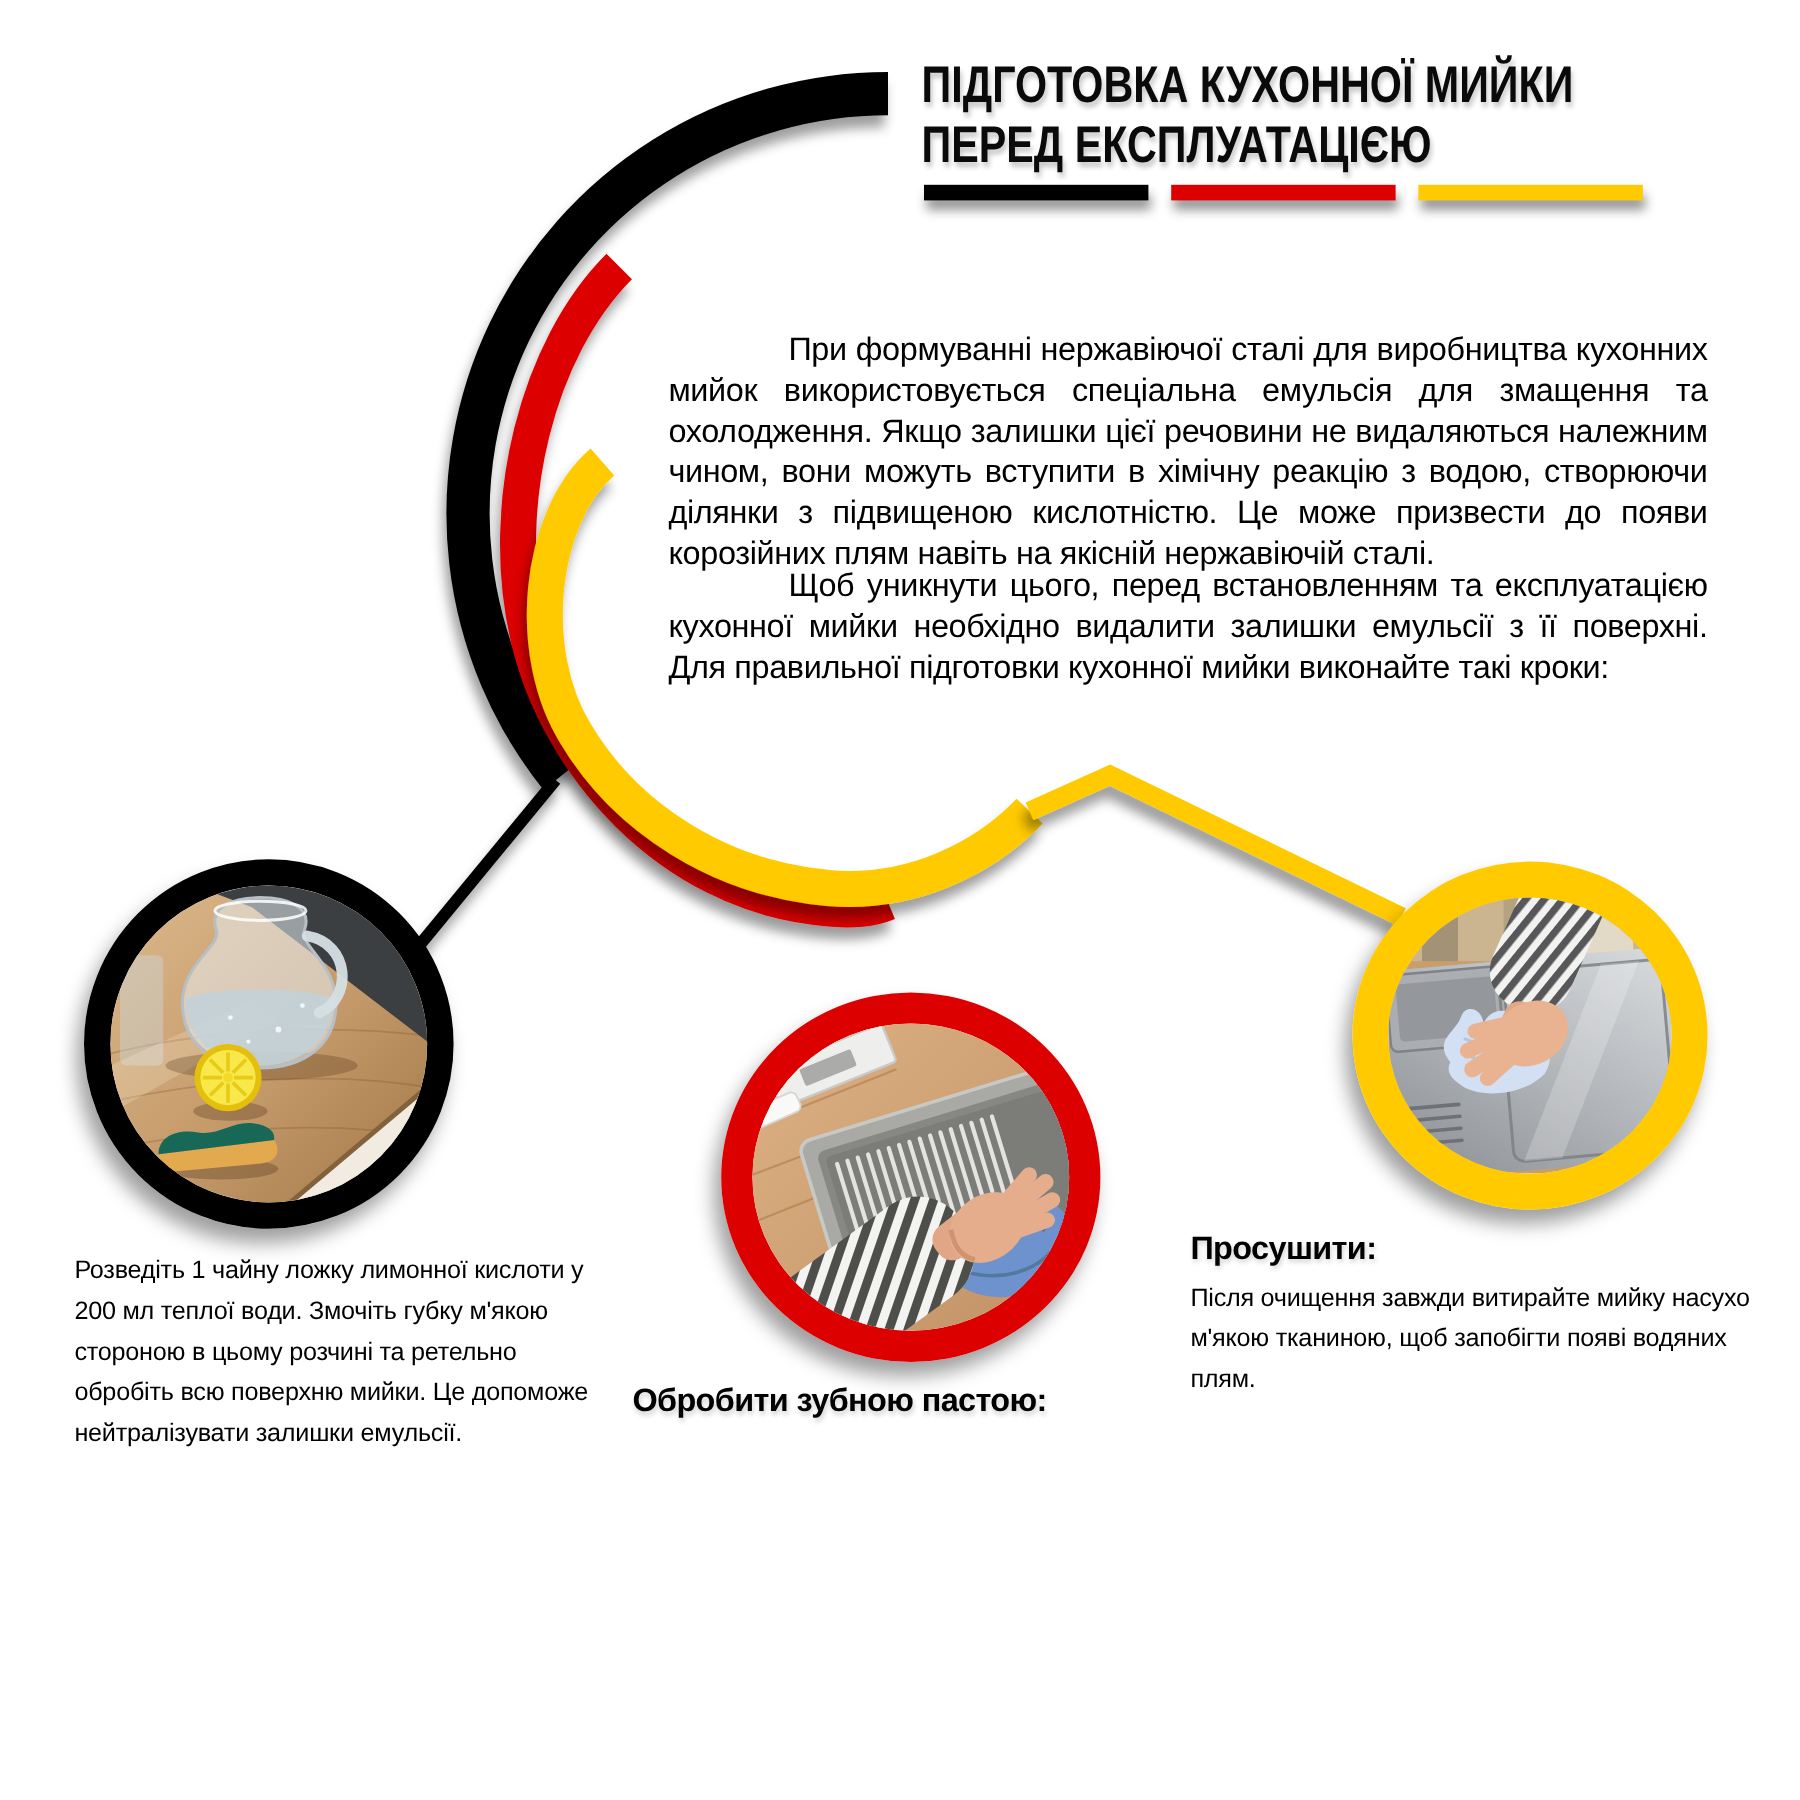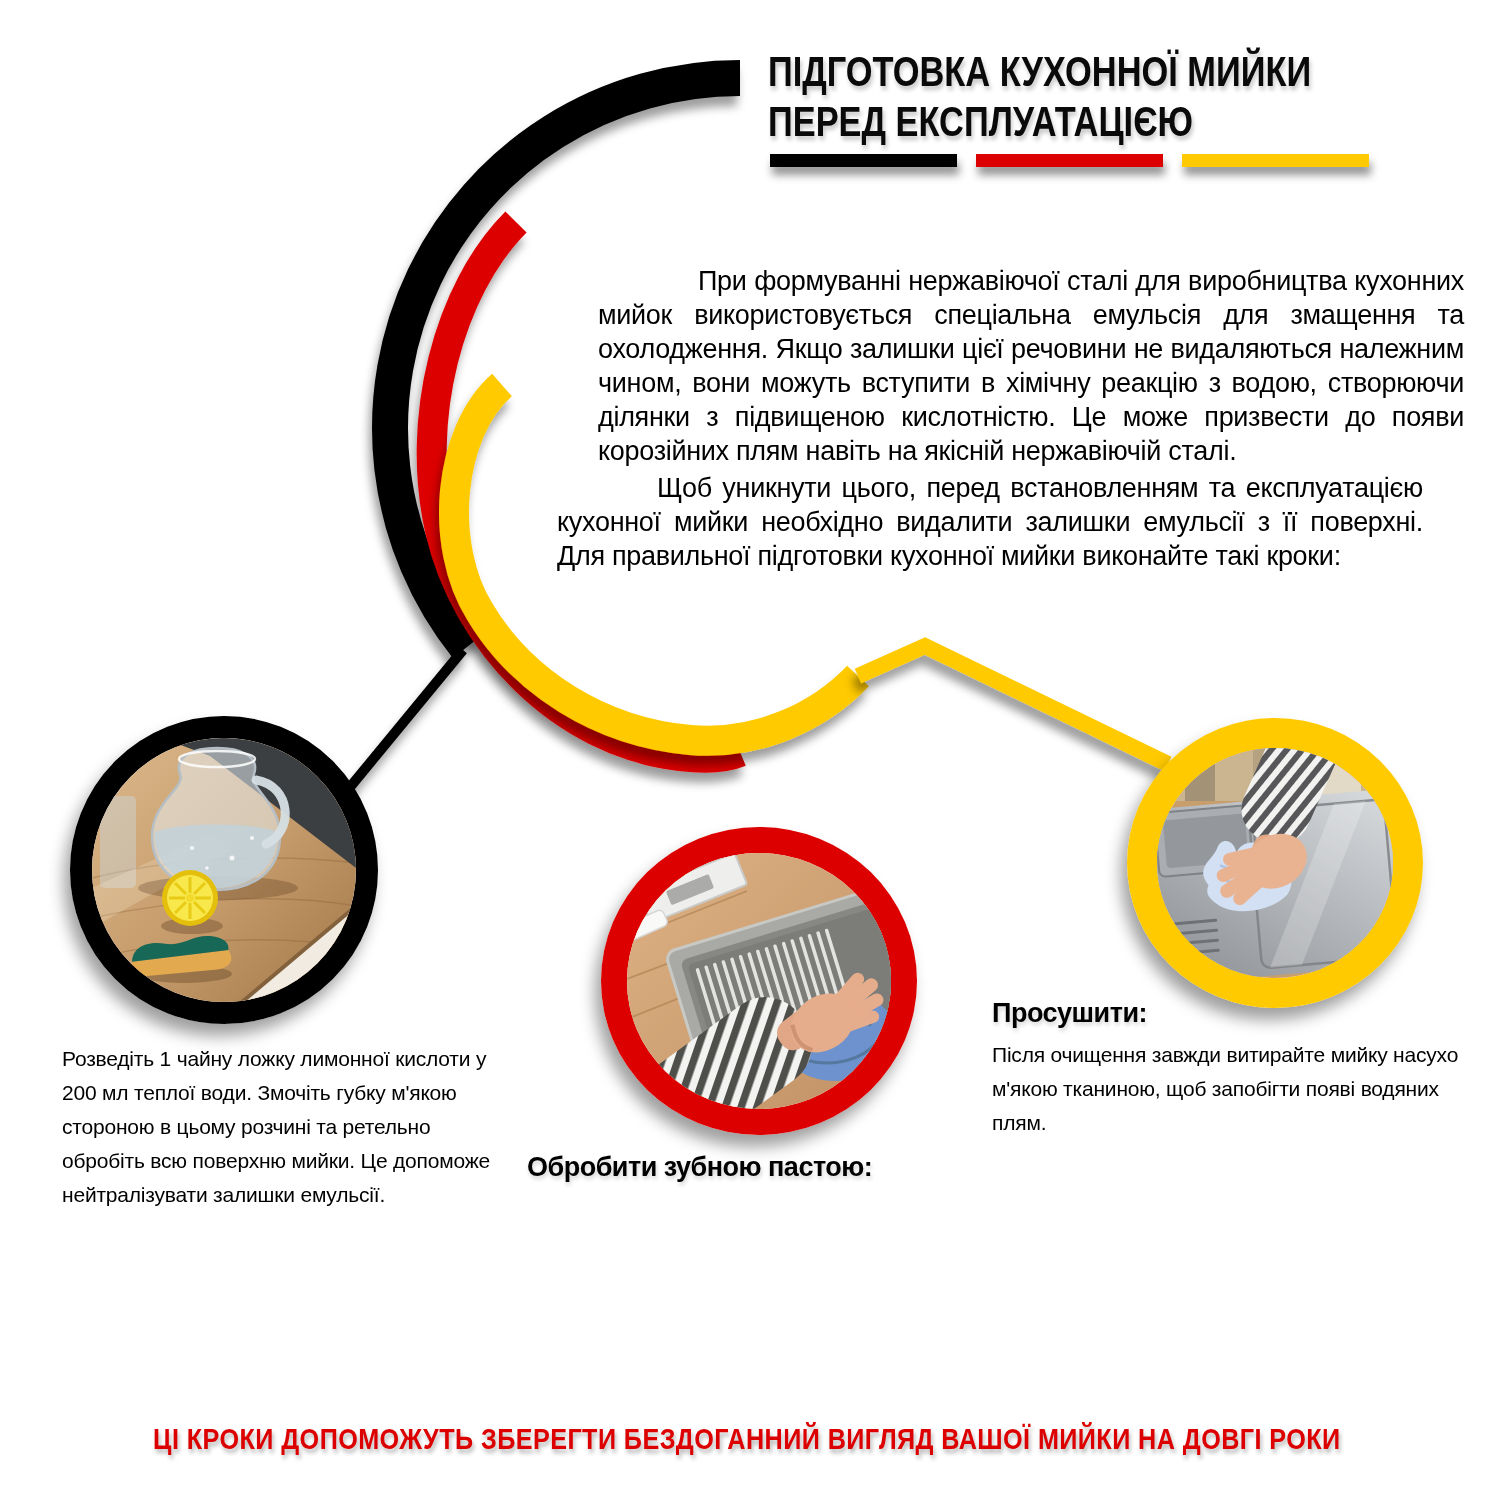--- a/index.html
+++ b/index.html
@@ -27,33 +27,33 @@
   .bar{width:187px;height:13px;box-shadow:2px 8px 9px rgba(0,0,0,0.42);}
   .bar-black{background:var(--c-black);}
   .bar-red{background:var(--c-red);}
   .bar-yellow{background:var(--c-yellow);}
   
   .intro-p{
     position:absolute;left:557px;width:866px;z-index:3;
     font-size:27px;line-height:34px;letter-spacing:-0.3px;
     text-align:justify;text-indent:100px;margin:0;
   }
-  #intro-p1{top:264px;margin-left:41px;}
+  #intro-p1{top:274px;}
   #intro-p2{top:471px;}
   
   .ring{position:absolute;border-radius:50%;overflow:hidden;z-index:2;box-shadow:-6px 12px 16px rgba(0,0,0,0.38);}
   #ring1{left:70px;top:716px;width:264px;height:264px;border:22px solid var(--c-black);}
   #ring2{left:601px;top:827px;width:264px;height:256px;border:26px solid var(--c-red);}
   #ring3{left:1127px;top:718px;width:236px;height:230px;border:30px solid var(--c-yellow);}
   .photo{width:100%;height:100%;display:block;}
   
   .step{position:absolute;z-index:3;}
   #step1{left:62px;top:1042px;width:436px;}
   #step2{left:527px;top:1150px;width:474px;}
-  #step3{left:992px;top:996px;width:470px;}
+  #step3{left:992px;top:1023px;width:470px;}
   .step h3{
     margin:0 0 8px 0;font-size:27px;line-height:34px;font-weight:bold;letter-spacing:-0.5px;
     text-shadow:1px 3px 4px rgba(0,0,0,0.18);
   }
   .step p{margin:0;font-size:21px;line-height:34px;letter-spacing:-0.2px;}
   
   .footer{position:absolute;left:40px;top:1422px;width:1390px;z-index:3;text-align:center;}
   .footer span{
     display:inline-block;font-weight:bold;font-size:30px;letter-spacing:0.5px;white-space:nowrap;
     color:var(--c-red);transform:scaleX(0.84);transform-origin:center top;
@@ -294,17 +294,14 @@
     <p>Розведіть 1 чайну ложку лимонної кислоти у 200 мл теплої води. Змочіть губку м'якою стороною в цьому розчині та ретельно обробіть всю поверхню мийки. Це допоможе нейтралізувати залишки емульсії.</p>
   </div>
   <div class="step" id="step2">
     <h3>Обробити зубною пастою:</h3>
   </div>
   <div class="step" id="step3">
     <h3>Просушити:</h3>
     <p>Після очищення завжди витирайте мийку насухо м'якою тканиною, щоб запобігти появі водяних плям.</p>
   </div>
 
-  <div class="footer">
-    <span>ЦІ КРОКИ ДОПОМОЖУТЬ ЗБЕРЕГТИ БЕЗДОГАННИЙ ВИГЛЯД ВАШОЇ МИЙКИ НА ДОВГІ РОКИ</span>
-  </div>
 
 </div>
 
 </body></html>

